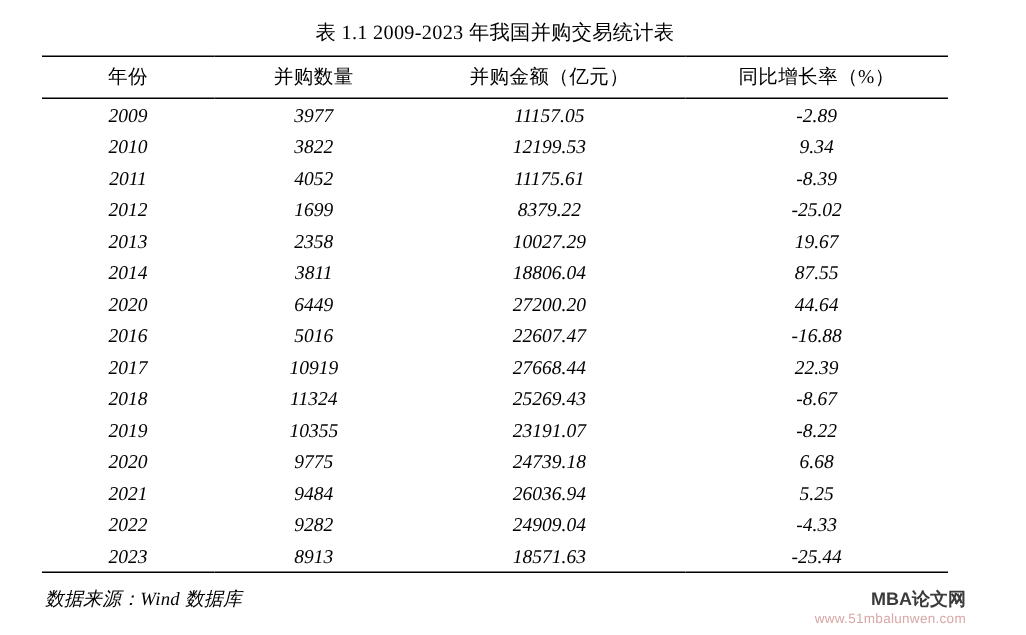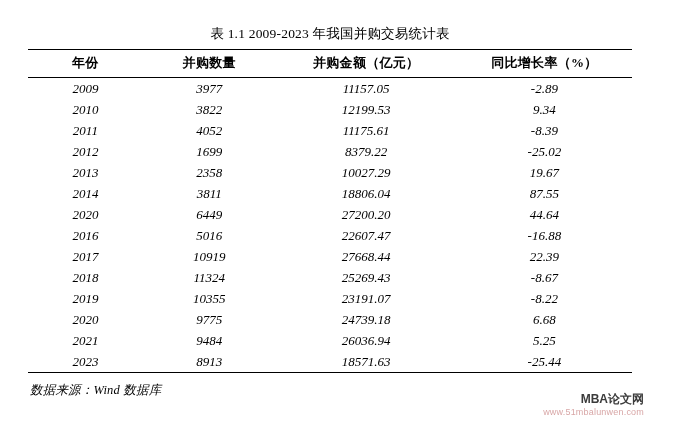--- a/index.html
+++ b/index.html
@@ -13,36 +13,36 @@
     font-family: "Liberation Serif", "DejaVu Serif", serif;
     color: #000000;
     position: relative;
     overflow: hidden;
   }
   .page {
     width: 660px;
     height: 423px;
     position: relative;
     box-sizing: border-box;
-    padding: 22px 28px 0 28px;
+    padding: 10px 28px 0 28px;
   }
   .table-title {
     text-align: center;
     font-size: 13.5px;
     line-height: 20px;
     margin: 2px 0 5px 0;
     letter-spacing: 0.2px;
   }
   table.stat {
     width: 100%;
     border-collapse: collapse;
     font-size: 13px;
   }
   table.stat thead th {
-    font-weight: bold;
+    font-weight: normal;
     padding: 4px 0 5px 0;
     font-size: 13px;
     text-align: center;
     letter-spacing: 0.3px;
   }
   .rule-top {
     border-top: 1.4px solid #000;
   }
   .rule-mid {
     border-top: 0.9px solid #000;
@@ -181,20 +181,26 @@
           <td class="col-count">9775</td>
           <td class="col-amount">24739.18</td>
           <td class="col-growth">6.68</td>
         </tr>
         <tr>
           <td class="col-year">2021</td>
           <td class="col-count">9484</td>
           <td class="col-amount">26036.94</td>
           <td class="col-growth">5.25</td>
         </tr>
+        <tr>
+          <td class="col-year">2022</td>
+          <td class="col-count">9282</td>
+          <td class="col-amount">24909.04</td>
+          <td class="col-growth">-4.33</td>
+        </tr>
         <tr class="rule-bottom">
           <td class="col-year">2023</td>
           <td class="col-count">8913</td>
           <td class="col-amount">18571.63</td>
           <td class="col-growth">-25.44</td>
         </tr>
       </tbody>
   </table>
 
   <div class="source">数据来源：Wind 数据库</div>

